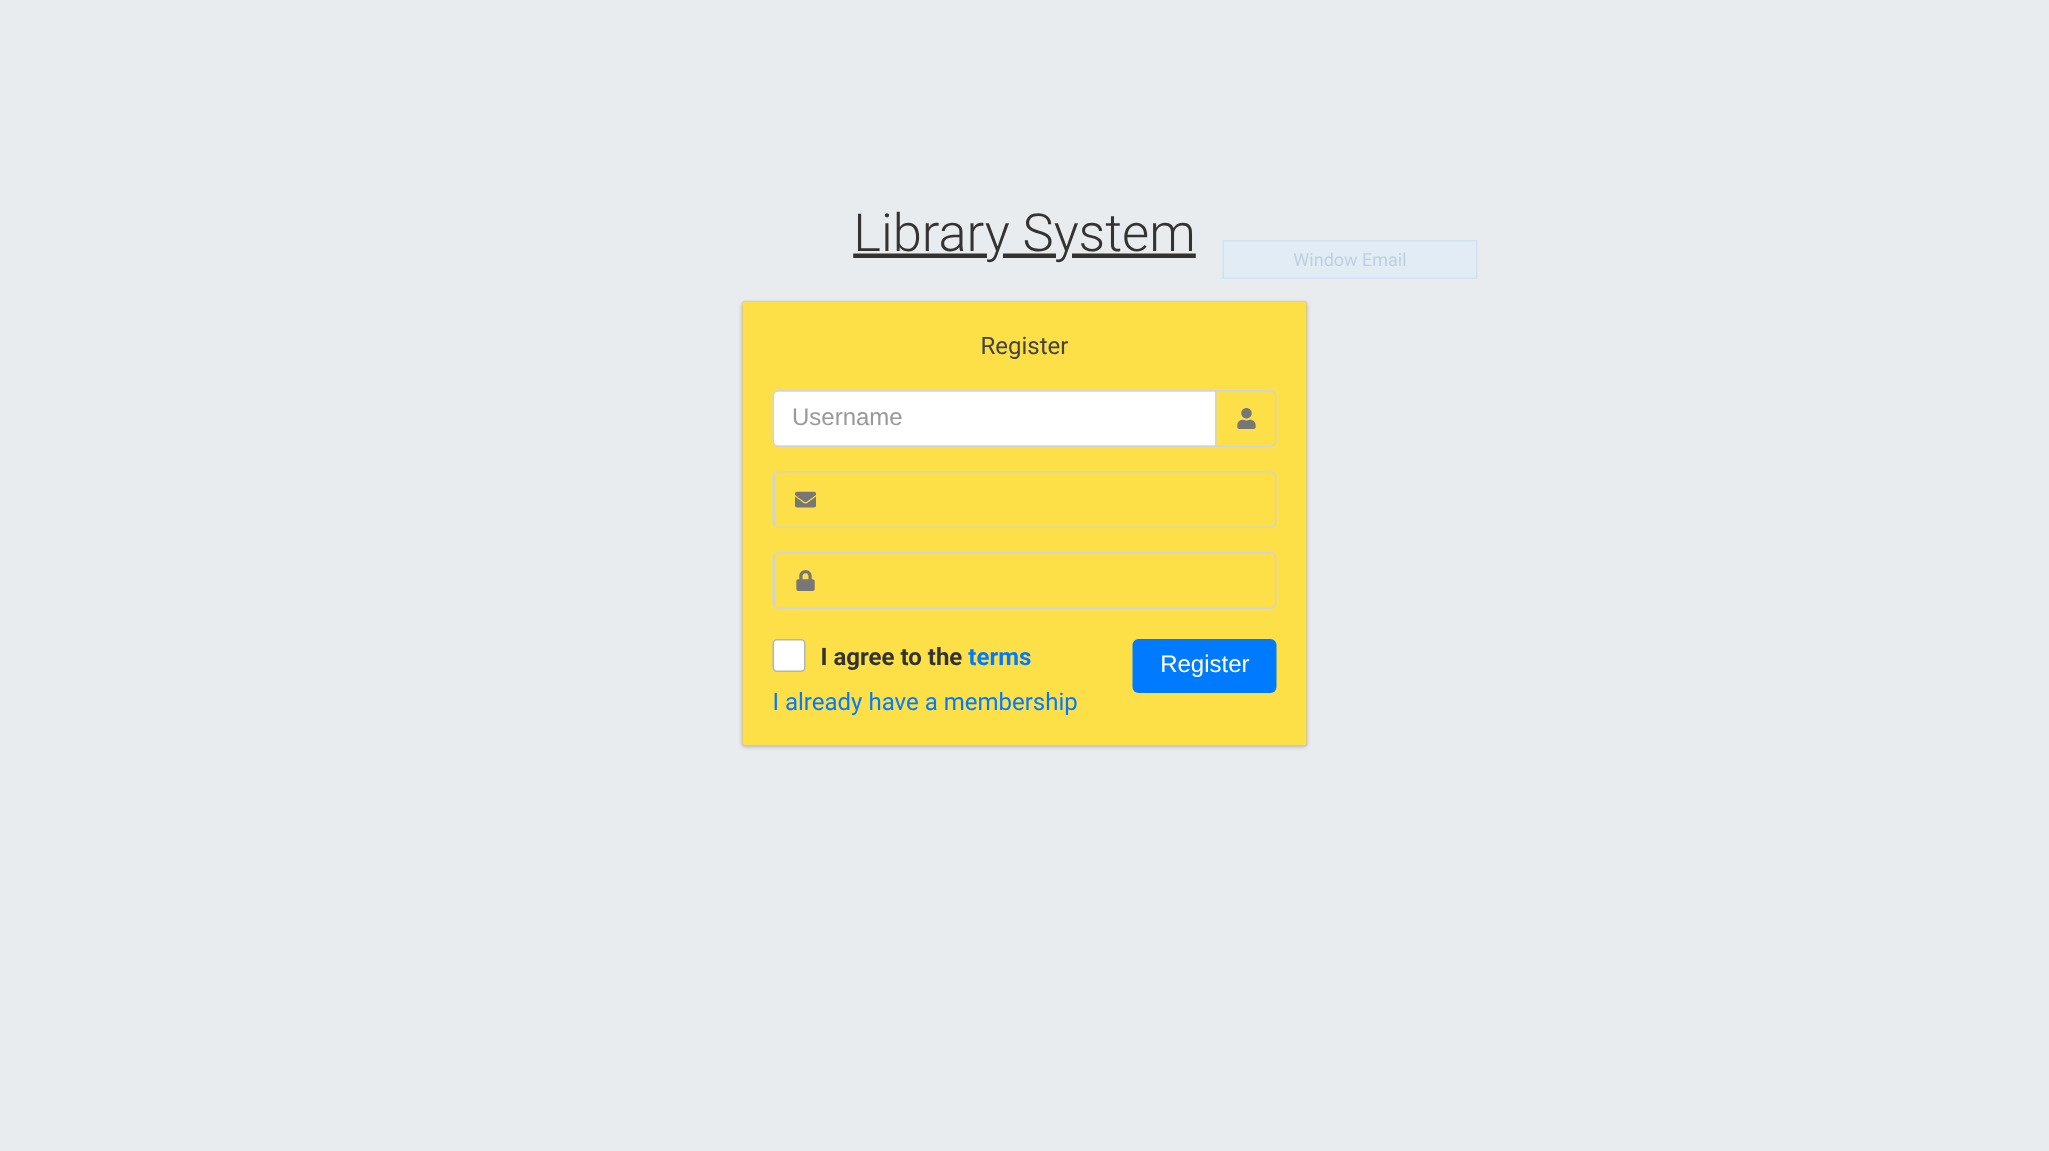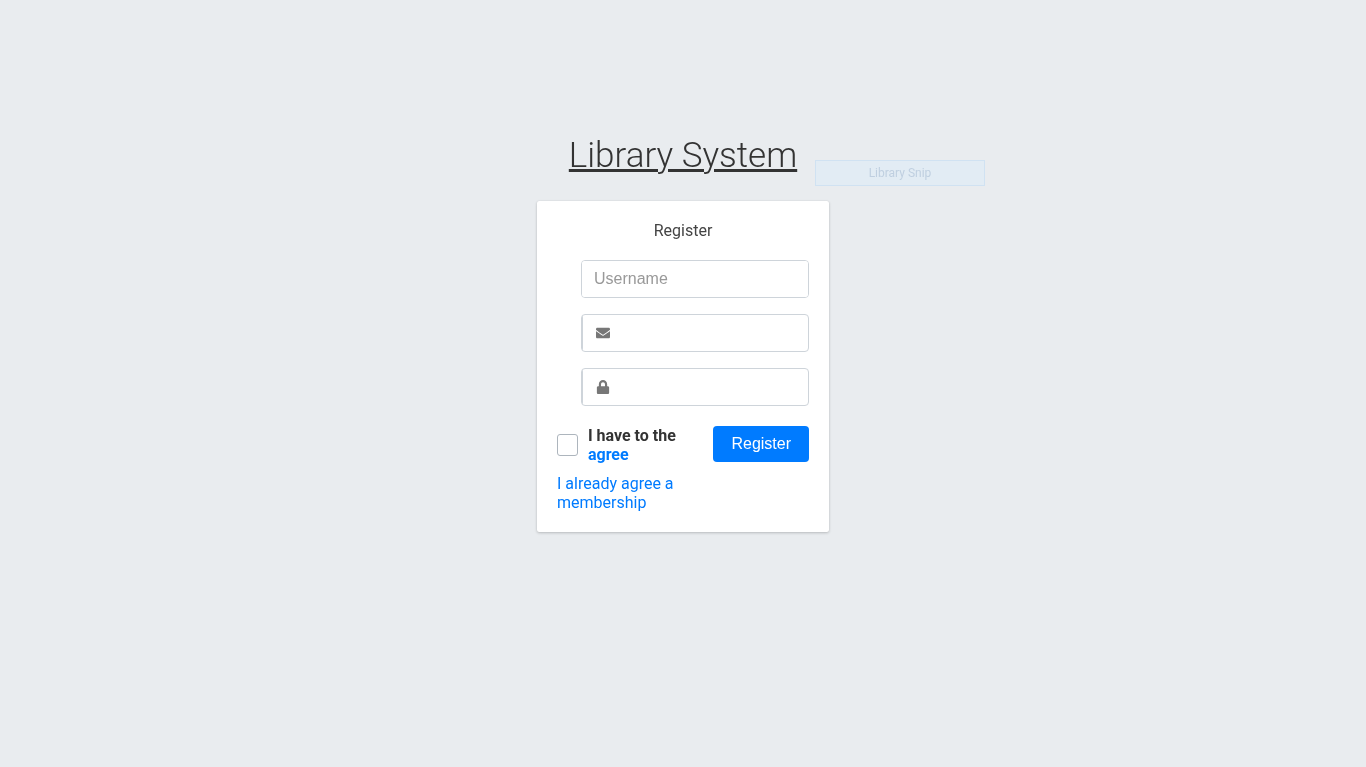--- a/index.html
+++ b/index.html
@@ -22,22 +22,22 @@
     .page-title {
       font-size: 35px;
       font-weight: 300;
       color: #333;
       margin-bottom: 25px;
       text-align: center;
       text-decoration: underline;
     }
     
     .register-card {
-      background-color: #ffffff;
-      width: 292px;
+      background-color: #fde047;
+      width: 376px;
       padding: 20px;
       box-shadow: 0 0 1px rgba(0,0,0,.125), 0 1px 3px rgba(0,0,0,.2);
       border-radius: 2px;
     }
     
     .card-heading {
       text-align: center;
       color: #444;
       font-size: 16px;
       font-weight: 400;
@@ -45,21 +45,20 @@
     }
     
     .input-group {
       display: flex;
       align-items: stretch;
       margin-bottom: 16px;
       border: 1px solid #ced4da;
       border-radius: 4px;
       overflow: hidden;
       height: 38px;
-      margin-left: 24px;
     }
     
     .input-field {
       flex: 1;
       border: none;
       outline: none;
       padding: 8px 12px;
       font-size: 16px;
       color: #495057;
     }
@@ -188,21 +187,21 @@
           <path d="M400 224h-24v-72C376 68.2 307.8 0 224 0S72 68.2 72 152v72H48c-26.5 0-48 21.5-48 48v192c0 26.5 21.5 48 48 48h352c26.5 0 48-21.5 48-48V272c0-26.5-21.5-48-48-48zm-104 0H152v-72c0-39.7 32.3-72 72-72s72 32.3 72 72v72z"></path>
         </svg>
     </span>
   </div>
 
 
   <div class="form-footer">
     <div class="left-column">
       <div class="checkbox-row">
         <input type="checkbox" class="checkbox" style="">
-        <label class="checkbox-label"><span>I have to the </span><a class="terms-link">agree</a></label>
+        <label class="checkbox-label"><span>I agree to the </span><a class="terms-link">terms</a></label>
       </div>
-      <a class="membership-link">I already agree a membership</a>
+      <a class="membership-link">I already have a membership</a>
     </div>
     <button class="register-button">Register</button>
   </div>
 </div>
 
-<div class="snip-overlay">Library Snip</div>
+<div class="snip-overlay">Window Email</div>
 
 </body></html>

